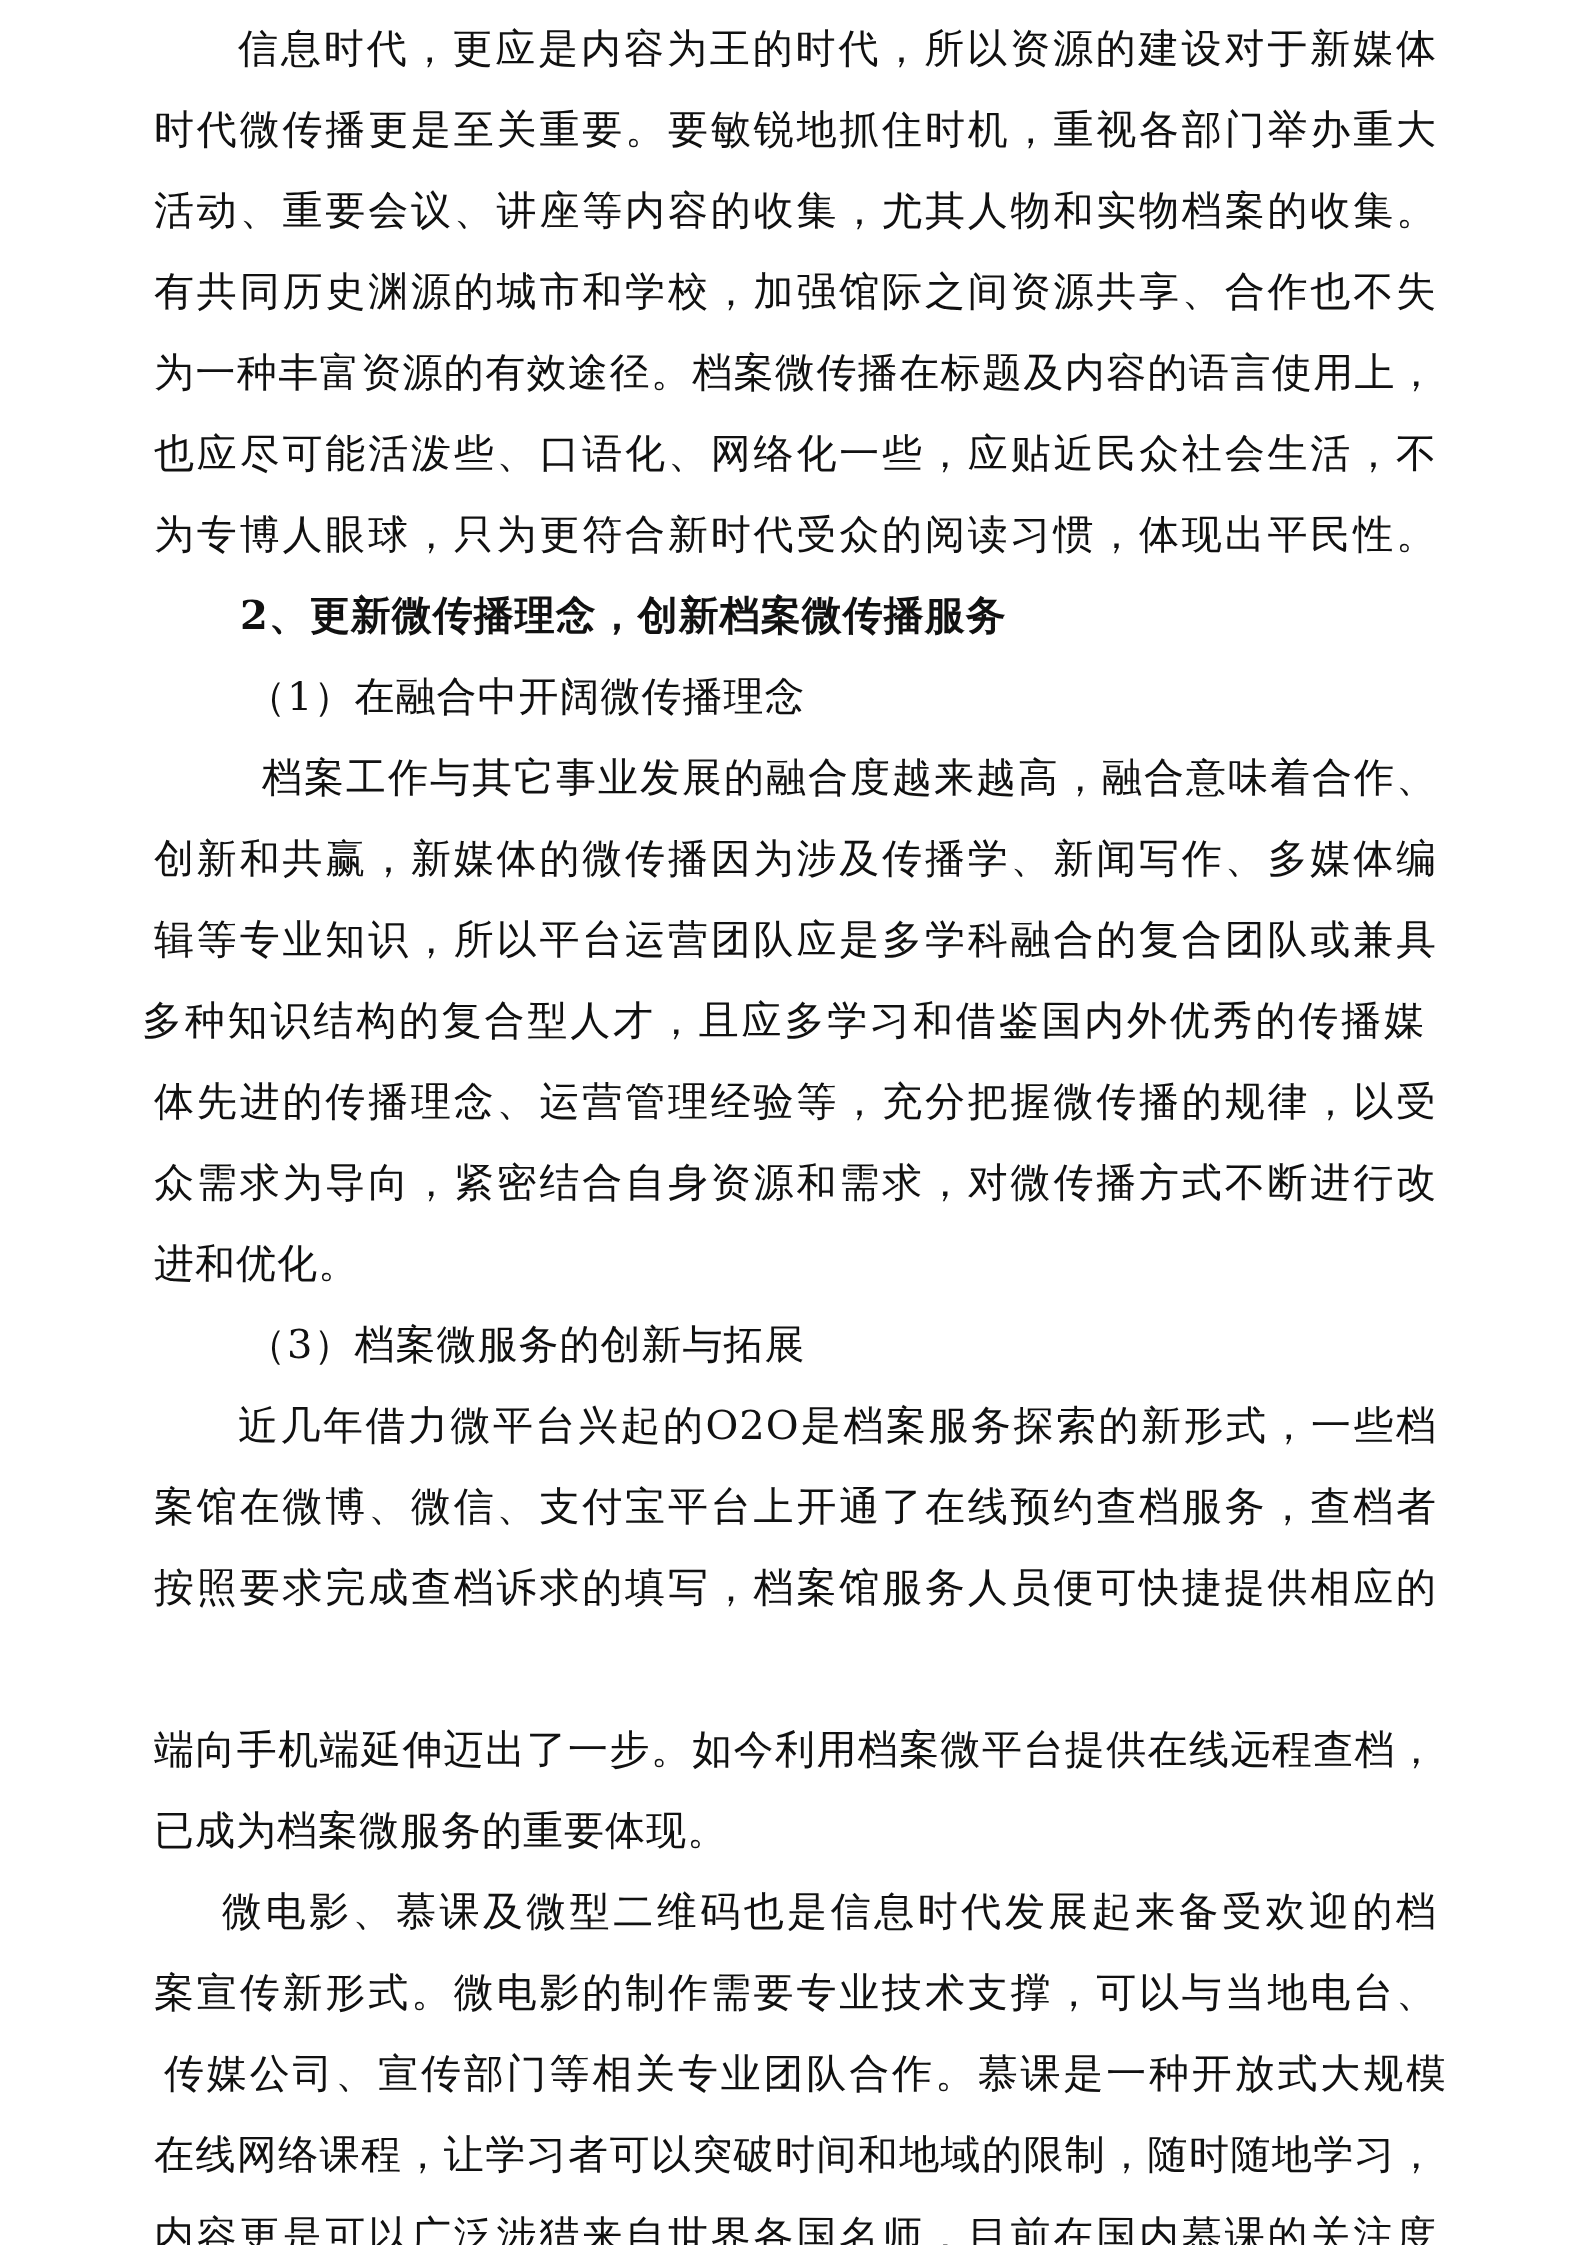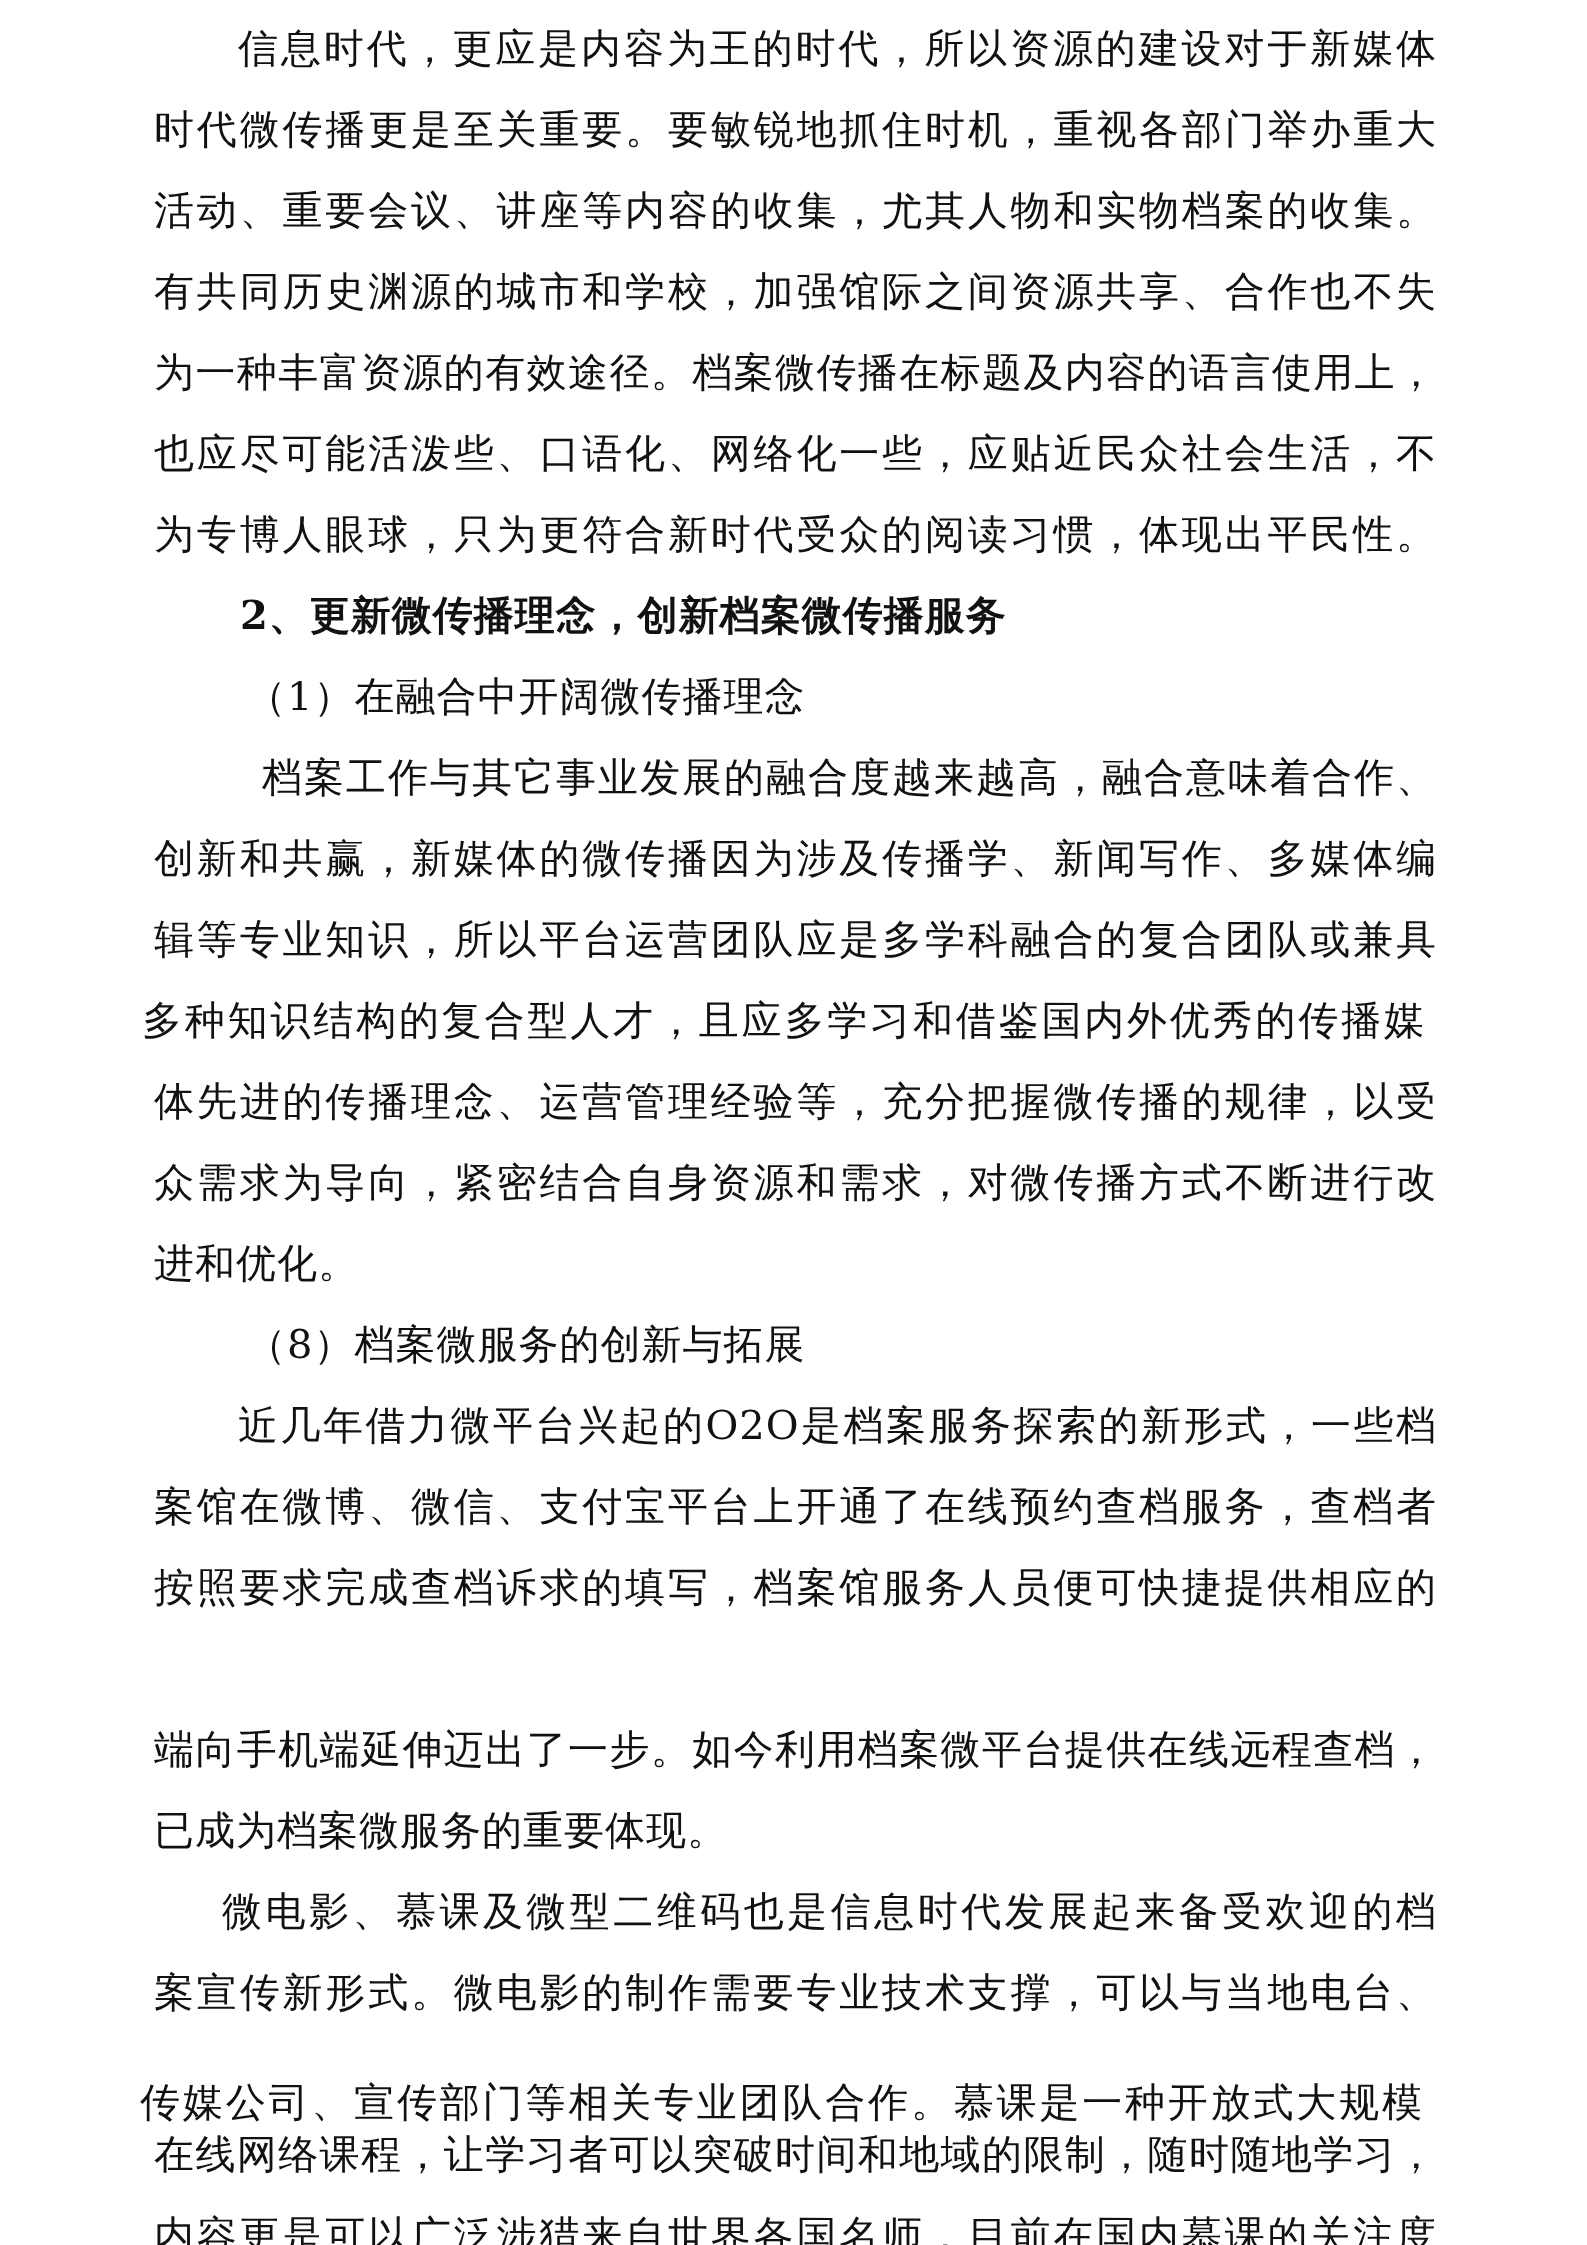--- a/index.html
+++ b/index.html
@@ -57,24 +57,24 @@
   <div class="line justify" style="left: 154px; top: 504px; width: 1283px;">为专博人眼球，只为更符合新时代受众的阅读习惯，体现出平民性。</div>
   <div class="line left heading" style="left: 240px; top: 585px; width: 1197px;">2、更新微传播理念，创新档案微传播服务</div>
   <div class="line left" style="left: 246px; top: 666px; width: 1191px;">（1）在融合中开阔微传播理念</div>
   <div class="line justify" style="left: 262px; top: 747px; width: 1175px;">档案工作与其它事业发展的融合度越来越高，融合意味着合作、</div>
   <div class="line justify" style="left: 154px; top: 828px; width: 1283px;">创新和共赢，新媒体的微传播因为涉及传播学、新闻写作、多媒体编</div>
   <div class="line justify" style="left: 154px; top: 909px; width: 1283px;">辑等专业知识，所以平台运营团队应是多学科融合的复合团队或兼具</div>
   <div class="line justify" style="left: 142px; top: 990px; width: 1283px;">多种知识结构的复合型人才，且应多学习和借鉴国内外优秀的传播媒</div>
   <div class="line justify" style="left: 154px; top: 1071px; width: 1283px;">体先进的传播理念、运营管理经验等，充分把握微传播的规律，以受</div>
   <div class="line justify" style="left: 154px; top: 1152px; width: 1283px;">众需求为导向，紧密结合自身资源和需求，对微传播方式不断进行改</div>
   <div class="line left" style="left: 154px; top: 1233px; width: 1283px;">进和优化。</div>
-  <div class="line left" style="left: 246px; top: 1314px; width: 1191px;">（8）档案微服务的创新与拓展</div>
+  <div class="line left" style="left: 246px; top: 1314px; width: 1191px;">（3）档案微服务的创新与拓展</div>
   <div class="line justify" style="left: 238px; top: 1395px; width: 1199px;">近几年借力微平台兴起的O2O是档案服务探索的新形式，一些档</div>
   <div class="line justify" style="left: 154px; top: 1476px; width: 1283px;">案馆在微博、微信、支付宝平台上开通了在线预约查档服务，查档者</div>
   <div class="line justify" style="left: 154px; top: 1557px; width: 1283px;">按照要求完成查档诉求的填写，档案馆服务人员便可快捷提供相应的</div>
   <div class="line justify" style="left: 154px; top: 1719px; width: 1283px;">端向手机端延伸迈出了一步。如今利用档案微平台提供在线远程查档，</div>
   <div class="line left" style="left: 154px; top: 1800px; width: 1283px;">已成为档案微服务的重要体现。</div>
   <div class="line justify" style="left: 222px; top: 1881px; width: 1215px;">微电影、慕课及微型二维码也是信息时代发展起来备受欢迎的档</div>
   <div class="line justify" style="left: 154px; top: 1962px; width: 1283px;">案宣传新形式。微电影的制作需要专业技术支撑，可以与当地电台、</div>
-  <div class="line justify" style="left: 140px; top: 2043px; width: 1283px; margin-top: 29px;">传媒公司、宣传部门等相关专业团队合作。慕课是一种开放式大规模</div>
+  <div class="line justify" style="left: 164px; top: 2043px; width: 1283px;">传媒公司、宣传部门等相关专业团队合作。慕课是一种开放式大规模</div>
   <div class="line justify" style="left: 154px; top: 2124px; width: 1283px;">在线网络课程，让学习者可以突破时间和地域的限制，随时随地学习，</div>
   <div class="line justify" style="left: 154px; top: 2205px; width: 1283px;">内容更是可以广泛涉猎来自世界各国名师，目前在国内慕课的关注度</div>
 </div>
 
 </body></html>

